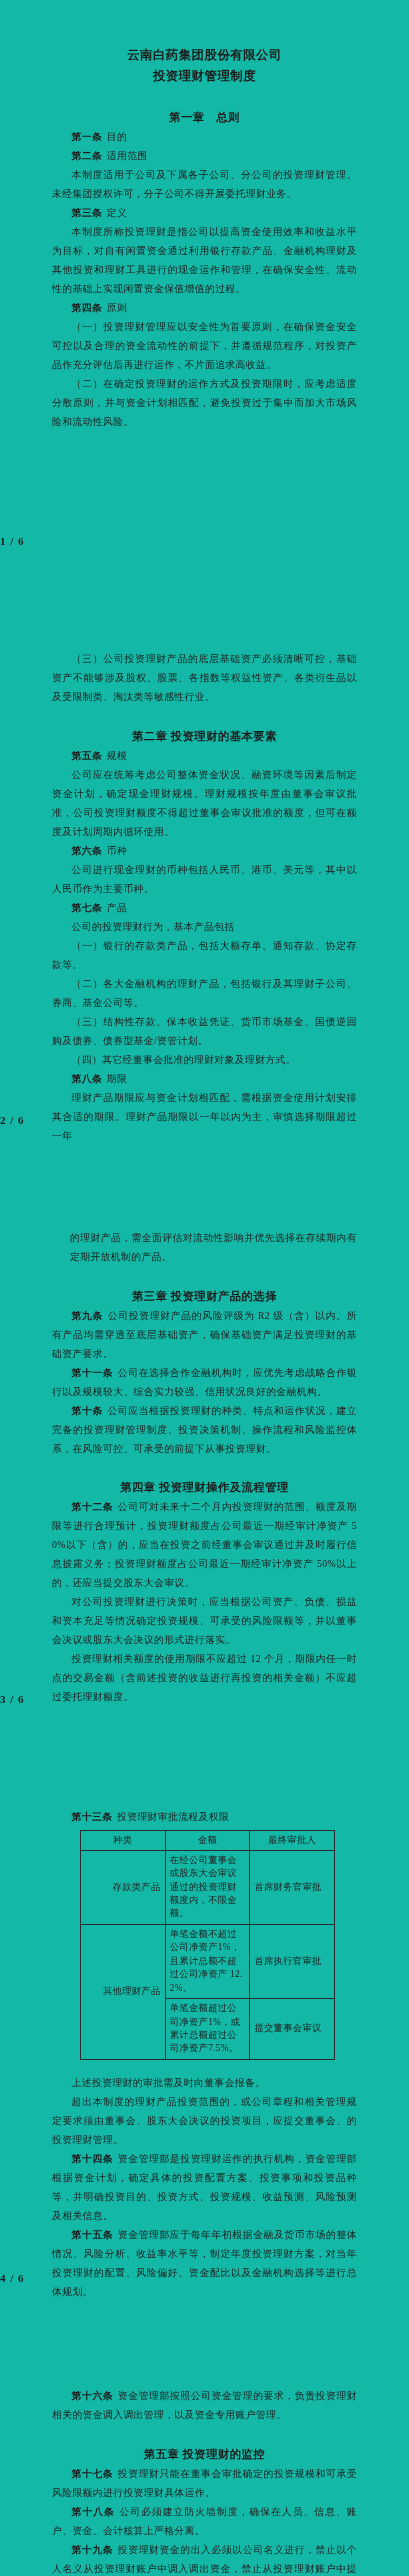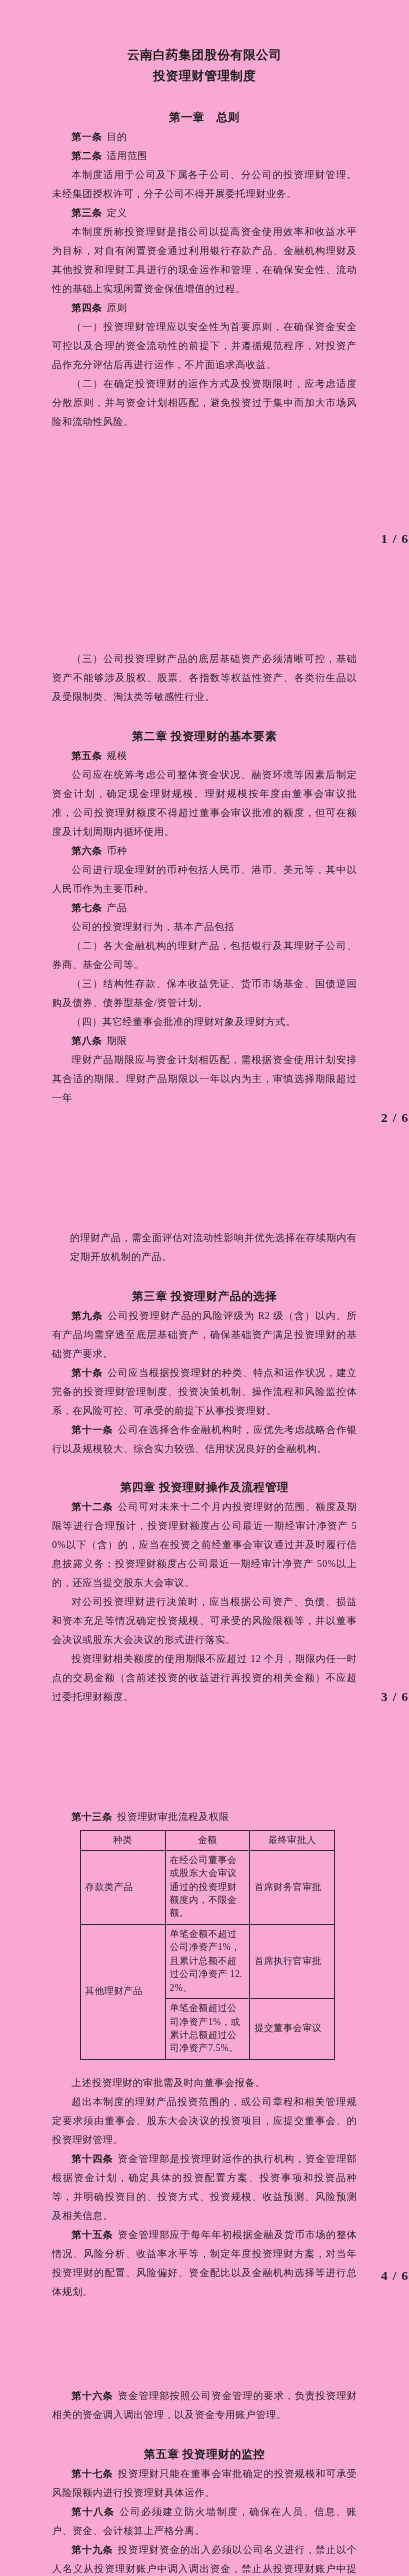--- a/index.html
+++ b/index.html
@@ -9,21 +9,21 @@
     color:#1c1c1c;
     -webkit-font-smoothing:antialiased;
   }
   .doc{width:409px;}
   .page{
     position:relative;
     height:579px;
     box-sizing:border-box;
     padding:70px 52px 0 52px;
     overflow:hidden;
-    background:#f9a8d4;
+    background:#14b8a6;
   }
   .page.first{padding-top:45px;}
   .doc-title{
     font-size:12.4px;
     font-weight:bold;
     text-align:center;
     line-height:21px;
     letter-spacing:0.5px;
   }
   .chapter{
@@ -58,30 +58,30 @@
     line-height:13.4px;
     padding:3.1px 4.1px;
     vertical-align:middle;
     letter-spacing:0.3px;
   }
   table.approval-table th{
     text-align:center;
     font-weight:normal;
     padding:2.6px 2.1px;
   }
-  td.kind-cell{width:66px;text-align:left;}
+  td.kind-cell{width:66px;text-align:right;}
   td.amount-cell{width:88px;text-align:left;word-break:break-all;}
   td.approver-cell{width:101px;text-align:left;}
   .page-footer{
     position:absolute;
     bottom:32px;
     left:0;
     width:100%;
-    text-align:right;
-    font-size:13px;
+    text-align:left;
+    font-size:11px;
     font-weight:bold;
     letter-spacing:1px;
   }
 </style>
 </head>
 <body>
 
 <main class="doc">
     <section class="page first">
       <div class="doc-title">云南白药集团股份有限公司</div>
@@ -99,33 +99,34 @@
     </section>
     <section class="page">
       <div class="para">（三）公司投资理财产品的底层基础资产必须清晰可控，基础资产不能够涉及股权、股票、各指数等权益性资产、各类衍生品以及受限制类、淘汰类等敏感性行业。</div>
       <div class="chapter">第二章 投资理财的基本要素</div>
       <div class="para"><span class="art-label">第五条</span><span class="art-title">规模</span></div>
       <div class="para">公司应在统筹考虑公司整体资金状况、融资环境等因素后制定资金计划，确定现金理财规模。理财规模按年度由董事会审议批准，公司投资理财额度不得超过董事会审议批准的额度，但可在额度及计划周期内循环使用。</div>
       <div class="para"><span class="art-label">第六条</span><span class="art-title">币种</span></div>
       <div class="para">公司进行现金理财的币种包括人民币、港币、美元等，其中以人民币作为主要币种。</div>
       <div class="para"><span class="art-label">第七条</span><span class="art-title">产品</span></div>
       <div class="para">公司的投资理财行为，基本产品包括</div>
+      <div class="para">（一）银行的存款类产品，包括大额存单、通知存款、协定存款等。</div>
       <div class="para">（二）各大金融机构的理财产品，包括银行及其理财子公司、券商、基金公司等。</div>
       <div class="para">（三）结构性存款、保本收益凭证、货币市场基金、国债逆回购及债券、债券型基金/资管计划。</div>
       <div class="para">（四）其它经董事会批准的理财对象及理财方式。</div>
       <div class="para"><span class="art-label">第八条</span><span class="art-title">期限</span></div>
       <div class="para">理财产品期限应与资金计划相匹配，需根据资金使用计划安排其合适的期限。理财产品期限以一年以内为主，审慎选择期限超过一年</div>
       <div class="page-footer">2 / 6</div>
     </section>
     <section class="page">
       <div class="para cont">的理财产品，需全面评估对流动性影响并优先选择在存续期内有定期开放机制的产品。</div>
       <div class="chapter">第三章 投资理财产品的选择</div>
       <div class="para"><span class="art-label">第九条</span><span>公司投资理财产品的风险评级为 R2 级（含）以内。所有产品均需穿透至底层基础资产，确保基础资产满足投资理财的基础资产要求。</span></div>
+      <div class="para"><span class="art-label">第十一条</span><span>公司在选择合作金融机构时，应优先考虑战略合作银行以及规模较大、综合实力较强、信用状况良好的金融机构。</span></div>
       <div class="para"><span class="art-label">第十条</span><span>公司应当根据投资理财的种类、特点和运作状况，建立完备的投资理财管理制度、投资决策机制、操作流程和风险监控体系，在风险可控、可承受的前提下从事投资理财。</span></div>
-      <div class="para"><span class="art-label">第十一条</span><span>公司在选择合作金融机构时，应优先考虑战略合作银行以及规模较大、综合实力较强、信用状况良好的金融机构。</span></div>
       <div class="chapter">第四章 投资理财操作及流程管理</div>
       <div class="para"><span class="art-label">第十二条</span><span>公司可对未来十二个月内投资理财的范围、额度及期限等进行合理预计，投资理财额度占公司最近一期经审计净资产 50%以下（含）的，应当在投资之前经董事会审议通过并及时履行信息披露义务；投资理财额度占公司最近一期经审计净资产 50%以上的，还应当提交股东大会审议。</span></div>
       <div class="para">对公司投资理财进行决策时，应当根据公司资产、负债、损益和资本充足等情况确定投资规模、可承受的风险限额等，并以董事会决议或股东大会决议的形式进行落实。</div>
       <div class="para">投资理财相关额度的使用期限不应超过 12 个月，期限内任一时点的交易金额（含前述投资的收益进行再投资的相关金额）不应超过委托理财额度。</div>
       <div class="page-footer">3 / 6</div>
     </section>
     <section class="page">
       <div class="para"><span class="art-label">第十三条</span><span class="art-title">投资理财审批流程及权限</span></div>
       <table class="approval-table">
         <thead>

